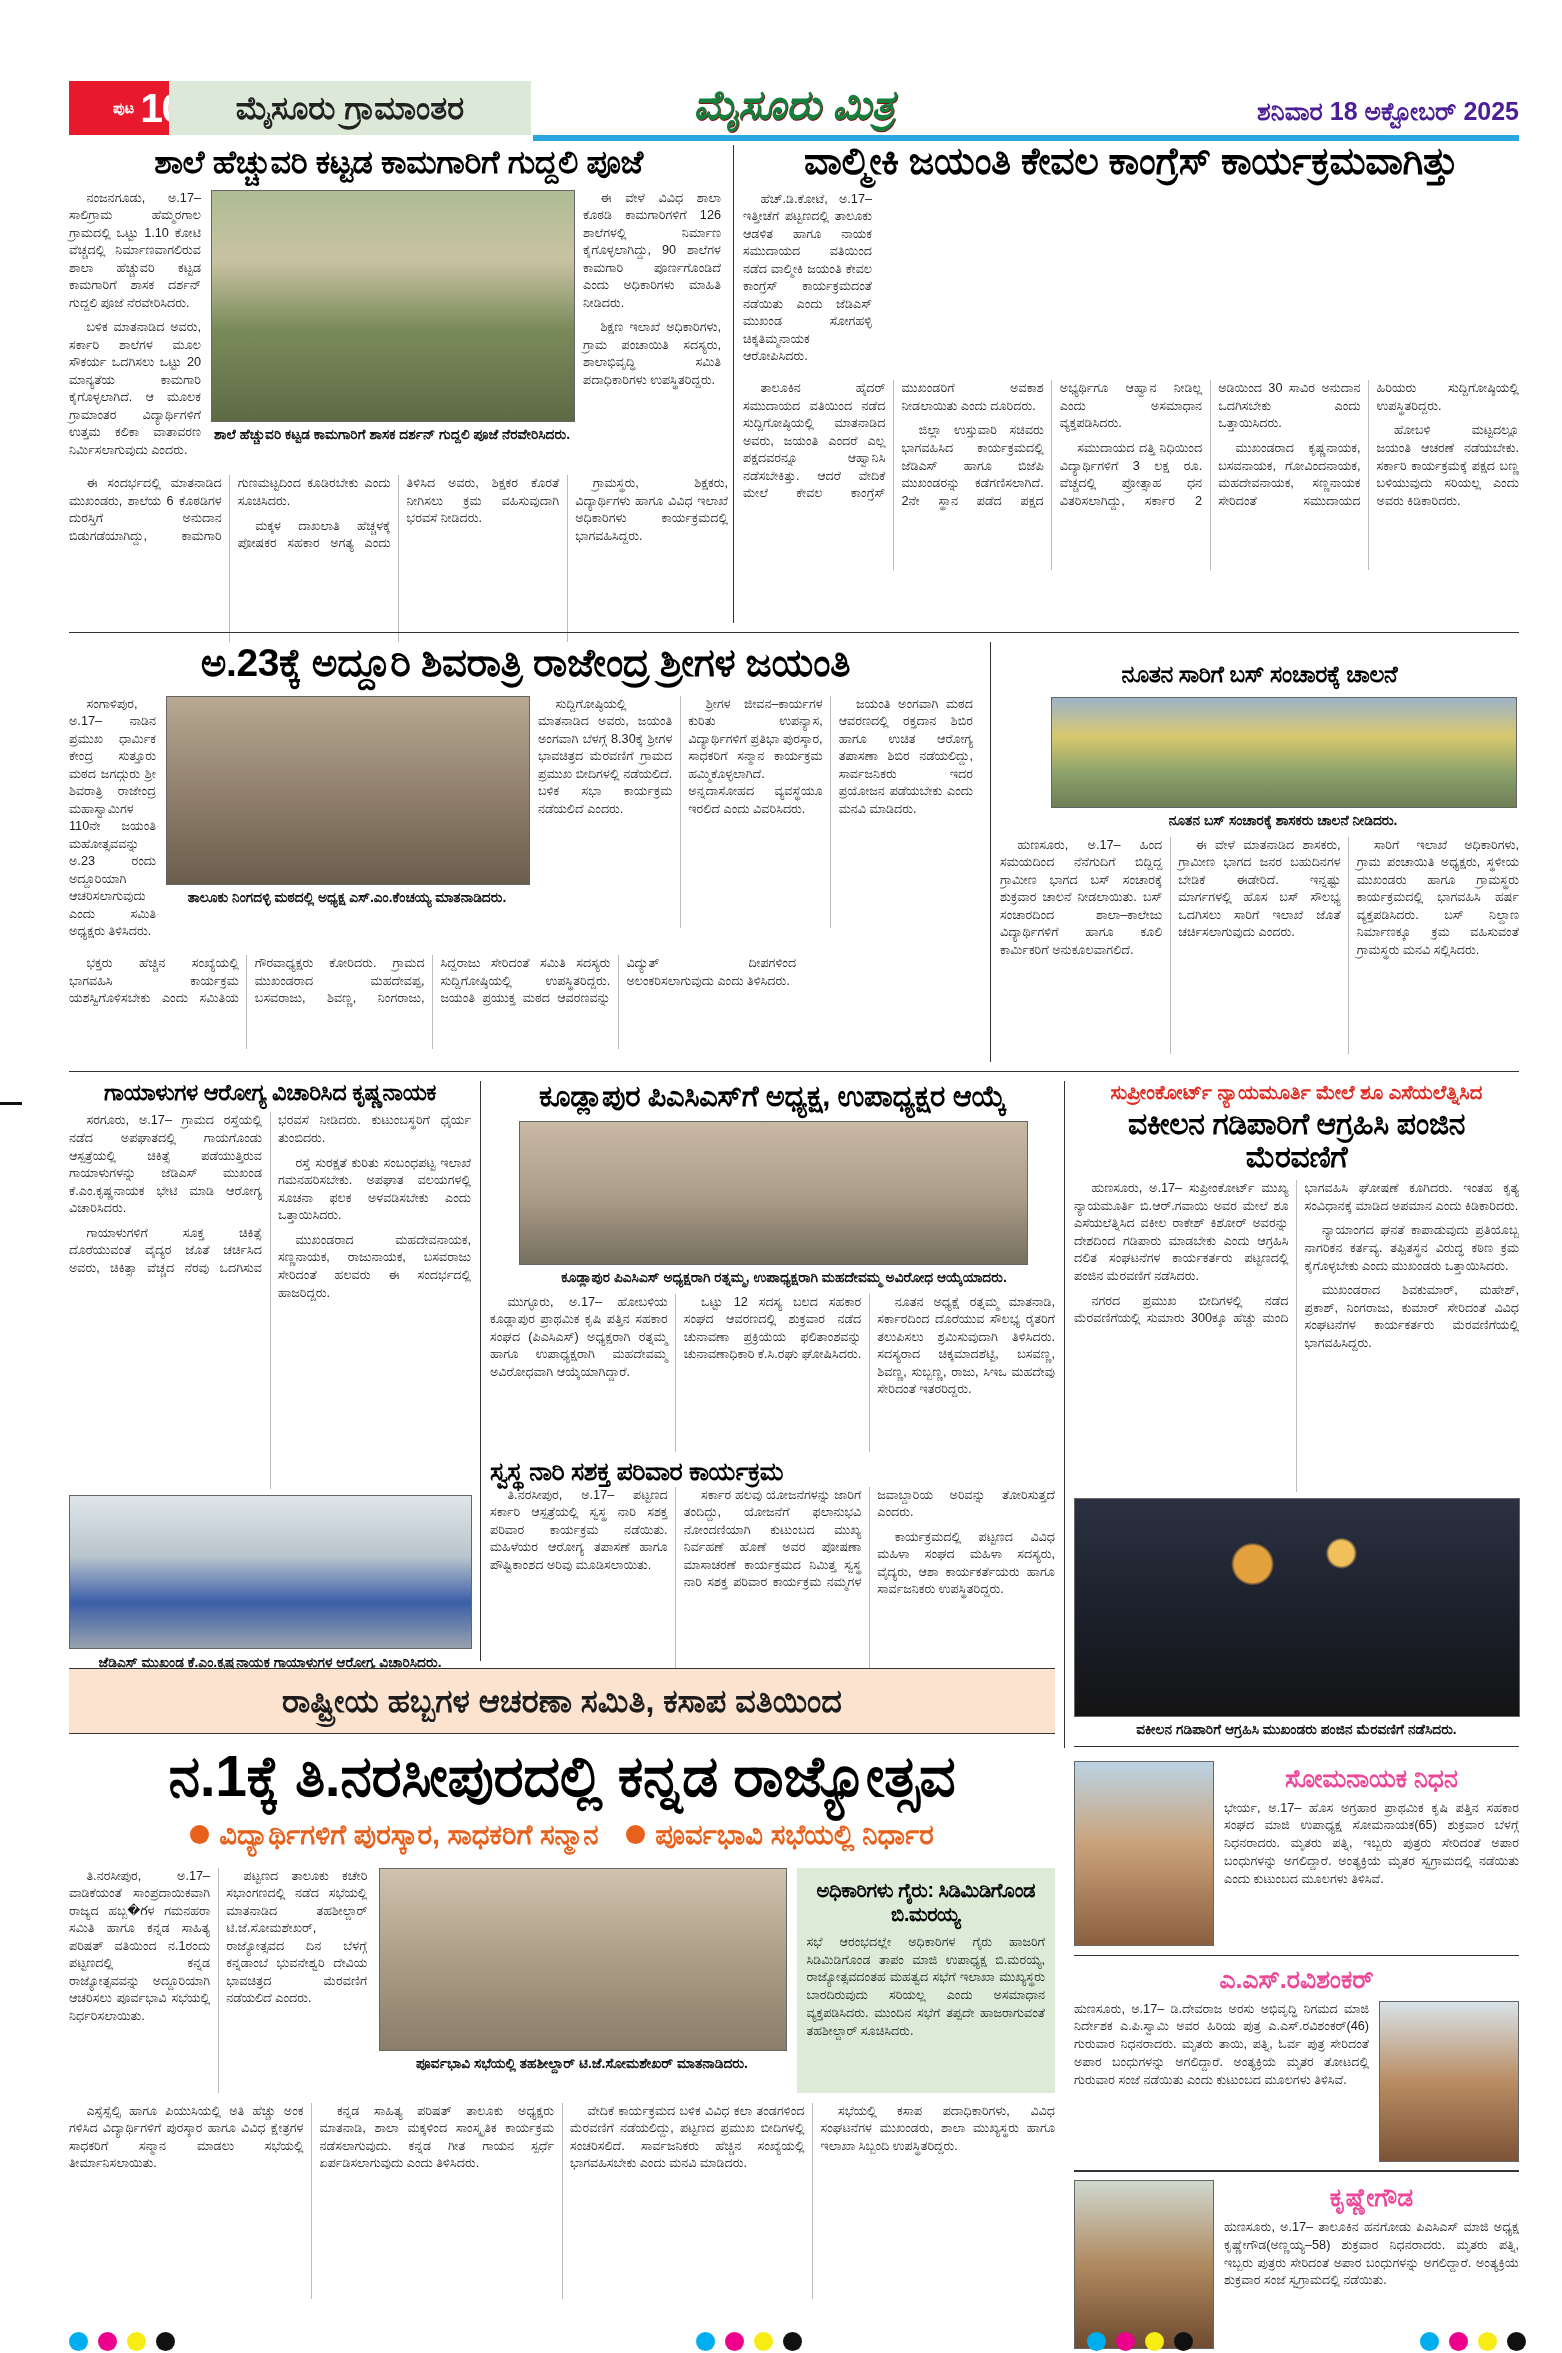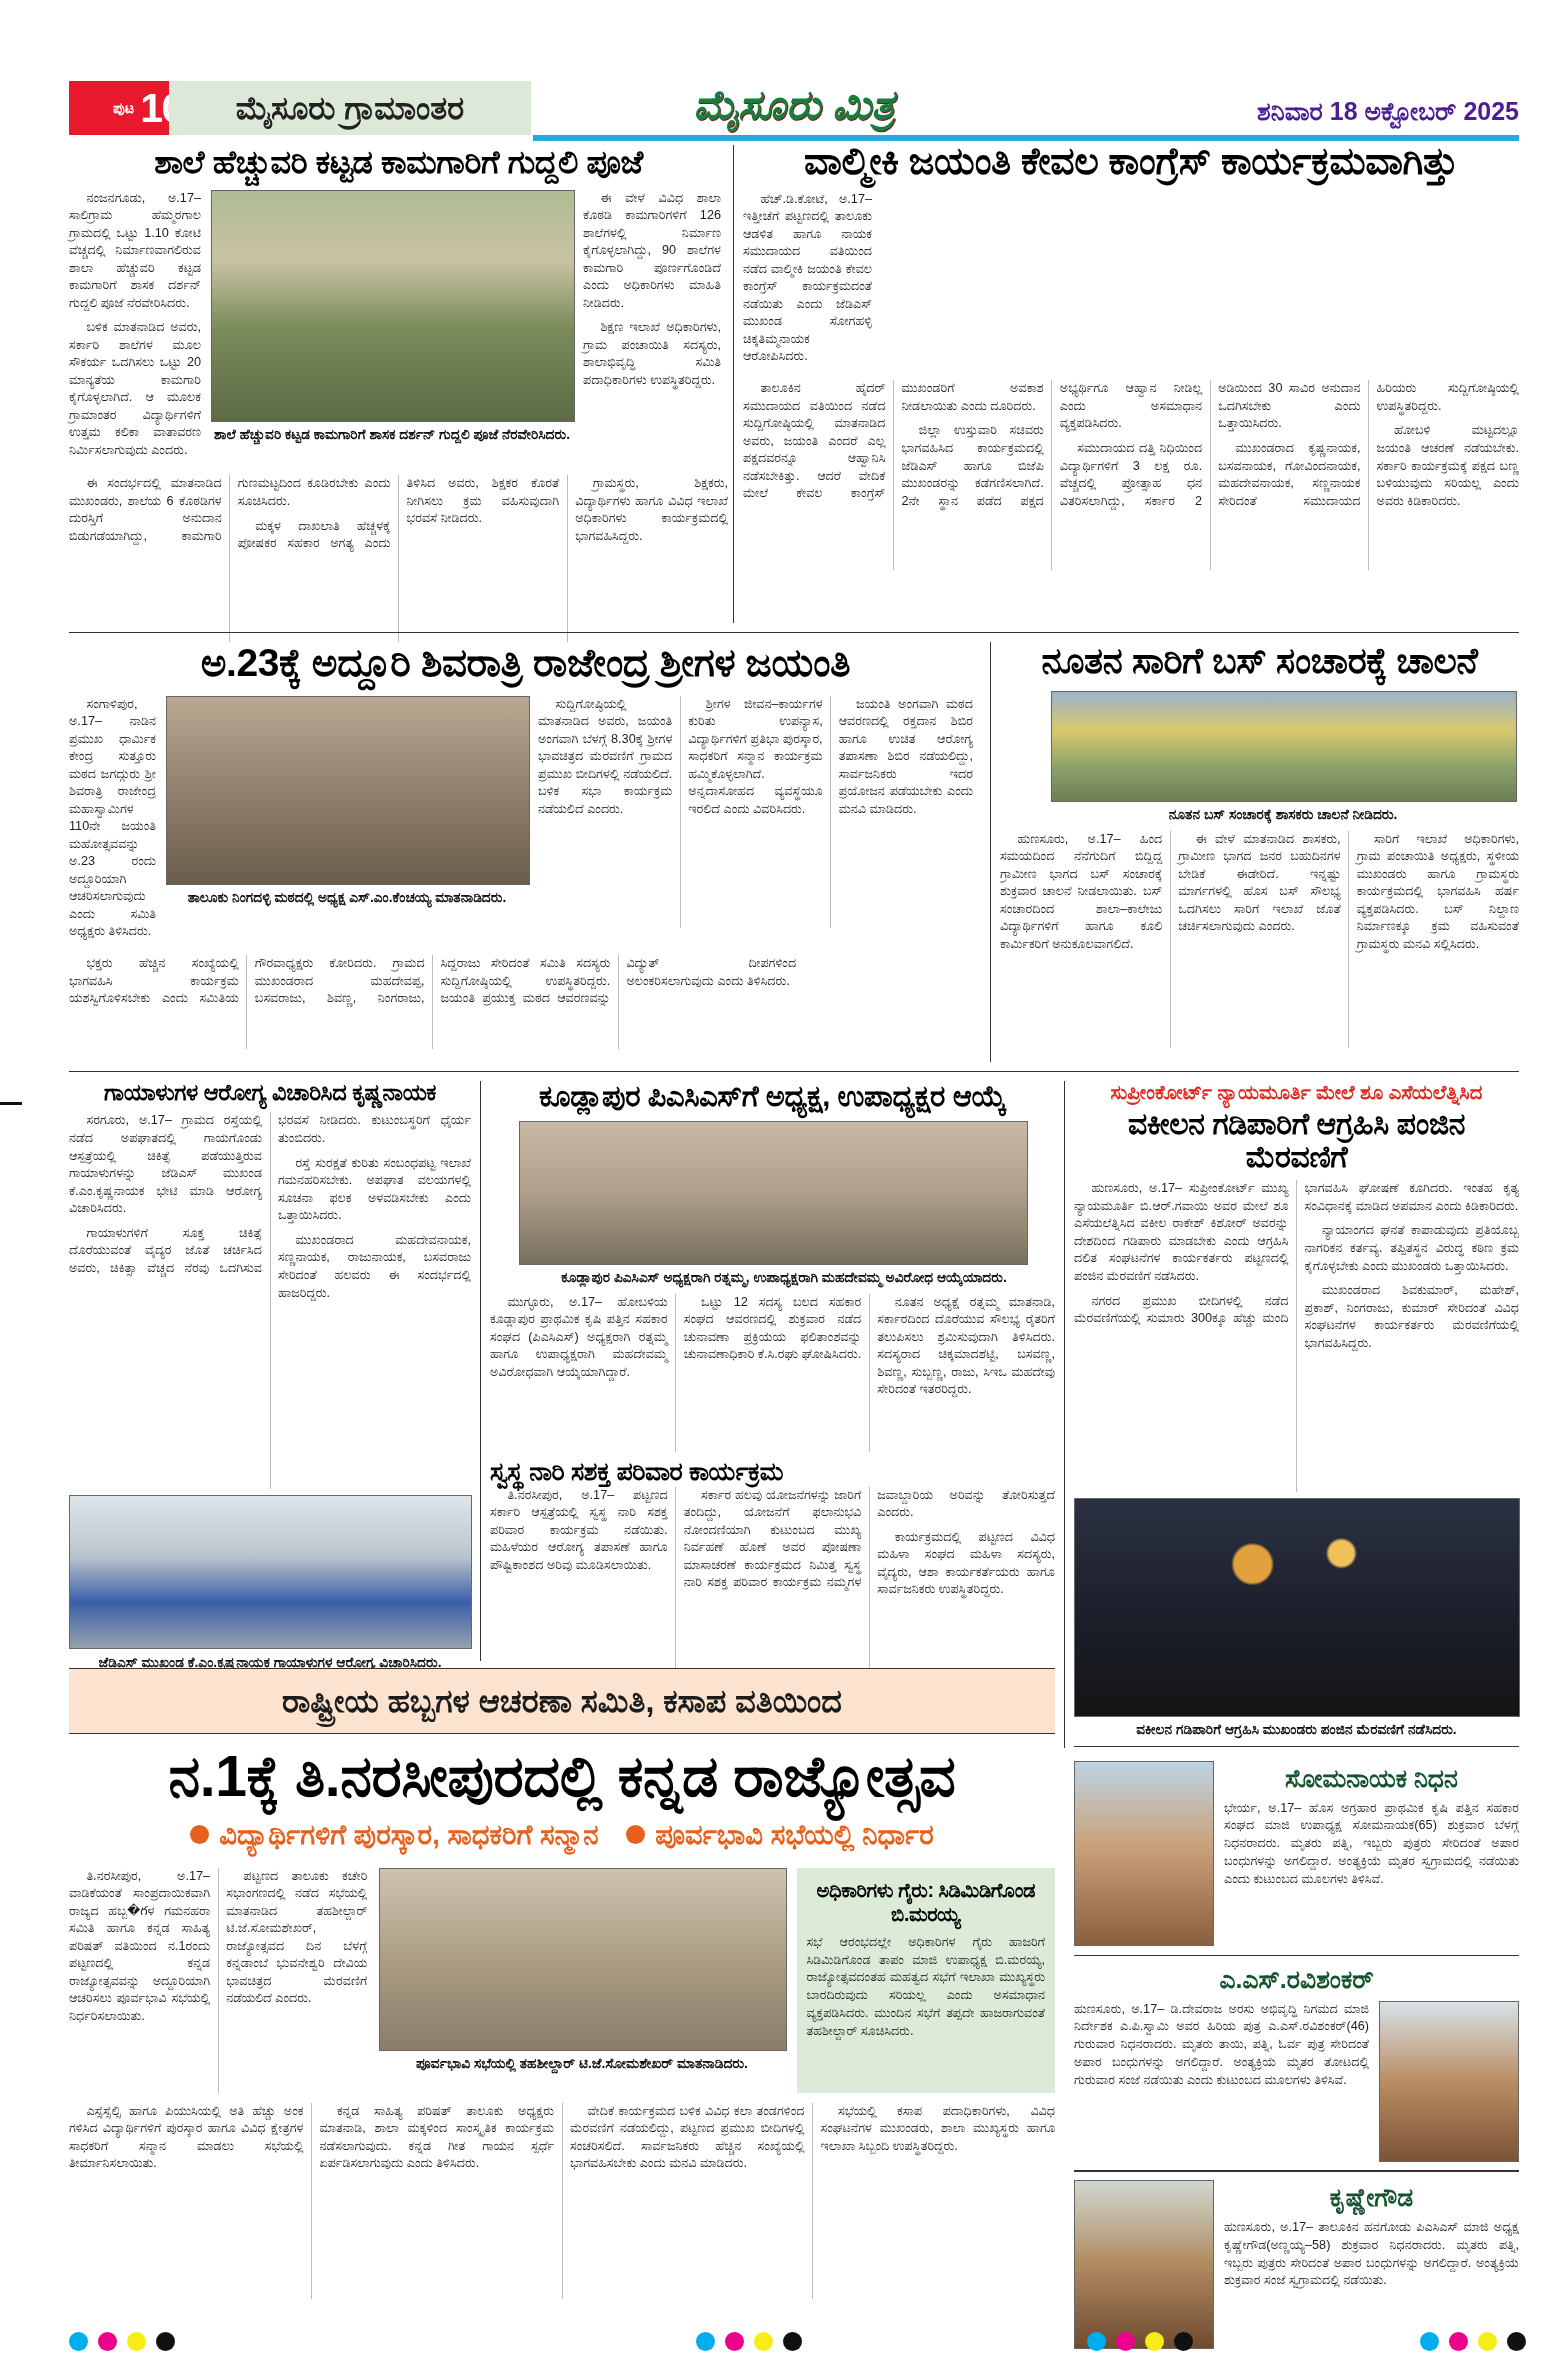--- a/index.html
+++ b/index.html
@@ -40,21 +40,21 @@
   .ph-a8{background:linear-gradient(180deg,#cfc3ae 0%,#a89a82 55%,#8a7e6a 100%);}
   .ph-port1{background:linear-gradient(180deg,#bcd3e4 0%,#caa27a 45%,#8a5f3e 100%);}
   .ph-port2{background:linear-gradient(180deg,#d8e2e8 0%,#b98c62 50%,#7c5337 100%);}
   .ph-port3{background:linear-gradient(180deg,#cfd8cf 0%,#b08a60 50%,#6f4b30 100%);}
   .kicker-red{color:#e02a1f;font-weight:bold;}
   .greenbox{background:#dcead8;}
   .peachbox{background:#fbe3cf;border-top:1.4px solid #333;border-bottom:1.4px solid #333;}
   .bullets{color:#e8611c;font-weight:bold;}
   .dot{display:inline-block;width:19px;height:19px;border-radius:50%;margin-right:10px;}
   .c-cyan{background:#00aeef}.c-mag{background:#ec008c}.c-yel{background:#f7ec13}.c-blk{background:#111}
-  .obit-title{font-size:25px;font-weight:bold;text-align:center;color:#14532d;margin:2.9px 0 5.8px 0;}
+  .obit-title{font-size:25px;font-weight:bold;text-align:center;color:#ec4899;margin:2.9px 0 5.8px 0;}
   .obit-text{font-size:12.7px;line-height:1.4;text-align:justify;}
   .regmark{position:absolute;left:0px;top:1102px;width:22px;height:2.9px;background:#111;}
 </style>
 </head>
 <body>
 
 <div id="page">
 
   <div id="masthead">
     <div class="pagebox">
@@ -127,21 +127,21 @@
         </div>
     </div>
     <div class="body-cols" style="margin-top:7.2px;column-count:5;height:94px;overflow:hidden;">
         <p>ಭಕ್ತರು ಹೆಚ್ಚಿನ ಸಂಖ್ಯೆಯಲ್ಲಿ ಭಾಗವಹಿಸಿ ಕಾರ್ಯಕ್ರಮ ಯಶಸ್ವಿಗೊಳಿಸಬೇಕು ಎಂದು ಸಮಿತಿಯ ಗೌರವಾಧ್ಯಕ್ಷರು ಕೋರಿದರು. ಗ್ರಾಮದ ಮುಖಂಡರಾದ ಮಹದೇವಪ್ಪ, ಬಸವರಾಜು, ಶಿವಣ್ಣ, ನಿಂಗರಾಜು, ಸಿದ್ದರಾಜು ಸೇರಿದಂತೆ ಸಮಿತಿ ಸದಸ್ಯರು ಸುದ್ದಿಗೋಷ್ಠಿಯಲ್ಲಿ ಉಪಸ್ಥಿತರಿದ್ದರು. ಜಯಂತಿ ಪ್ರಯುಕ್ತ ಮಠದ ಆವರಣವನ್ನು ವಿದ್ಯುತ್ ದೀಪಗಳಿಂದ ಅಲಂಕರಿಸಲಾಗುವುದು ಎಂದು ತಿಳಿಸಿದರು.</p>
       </div>
   </div>
 
   <div class="vdiv" style="left:990px;top:642px;height:420px;"></div>
 
   <div style="position:absolute;left:1000px;top:642px;width:519px;">
-    <div class="headline center" style="font-size:36px;">ನೂತನ ಸಾರಿಗೆ ಬಸ್ ಸಂಚಾರಕ್ಕೆ ಚಾಲನೆ</div>
+    <div class="headline center" style="font-size:23px;margin-top:20px;">ನೂತನ ಸಾರಿಗೆ ಬಸ್ ಸಂಚಾರಕ್ಕೆ ಚಾಲನೆ</div>
     <div style="margin:10px 0 0 51px;width:464px;">
       <div class="photo ph-a4" style="width:464px;height:109px;"></div>
       <div class="caption">ನೂತನ ಬಸ್ ಸಂಚಾರಕ್ಕೆ ಶಾಸಕರು ಚಾಲನೆ ನೀಡಿದರು.</div>
     </div>
     <div class="body-cols" style="margin-top:7.2px;column-count:3;height:217px;overflow:hidden;">
         <p>ಹುಣಸೂರು, ಅ.17– ಹಿಂದ ಸಮಯದಿಂದ ನೆನೆಗುದಿಗೆ ಬಿದ್ದಿದ್ದ ಗ್ರಾಮೀಣ ಭಾಗದ ಬಸ್ ಸಂಚಾರಕ್ಕೆ ಶುಕ್ರವಾರ ಚಾಲನೆ ನೀಡಲಾಯಿತು. ಬಸ್ ಸಂಚಾರದಿಂದ ಶಾಲಾ–ಕಾಲೇಜು ವಿದ್ಯಾರ್ಥಿಗಳಿಗೆ ಹಾಗೂ ಕೂಲಿ ಕಾರ್ಮಿಕರಿಗೆ ಅನುಕೂಲವಾಗಲಿದೆ.</p>
         <p>ಈ ವೇಳೆ ಮಾತನಾಡಿದ ಶಾಸಕರು, ಗ್ರಾಮೀಣ ಭಾಗದ ಜನರ ಬಹುದಿನಗಳ ಬೇಡಿಕೆ ಈಡೇರಿದೆ. ಇನ್ನಷ್ಟು ಮಾರ್ಗಗಳಲ್ಲಿ ಹೊಸ ಬಸ್ ಸೌಲಭ್ಯ ಒದಗಿಸಲು ಸಾರಿಗೆ ಇಲಾಖೆ ಜೊತೆ ಚರ್ಚಿಸಲಾಗುವುದು ಎಂದರು.</p>
         <p>ಸಾರಿಗೆ ಇಲಾಖೆ ಅಧಿಕಾರಿಗಳು, ಗ್ರಾಮ ಪಂಚಾಯಿತಿ ಅಧ್ಯಕ್ಷರು, ಸ್ಥಳೀಯ ಮುಖಂಡರು ಹಾಗೂ ಗ್ರಾಮಸ್ಥರು ಕಾರ್ಯಕ್ರಮದಲ್ಲಿ ಭಾಗವಹಿಸಿ ಹರ್ಷ ವ್ಯಕ್ತಪಡಿಸಿದರು. ಬಸ್ ನಿಲ್ದಾಣ ನಿರ್ಮಾಣಕ್ಕೂ ಕ್ರಮ ವಹಿಸುವಂತೆ ಗ್ರಾಮಸ್ಥರು ಮನವಿ ಸಲ್ಲಿಸಿದರು.</p>
       </div>
   </div>

